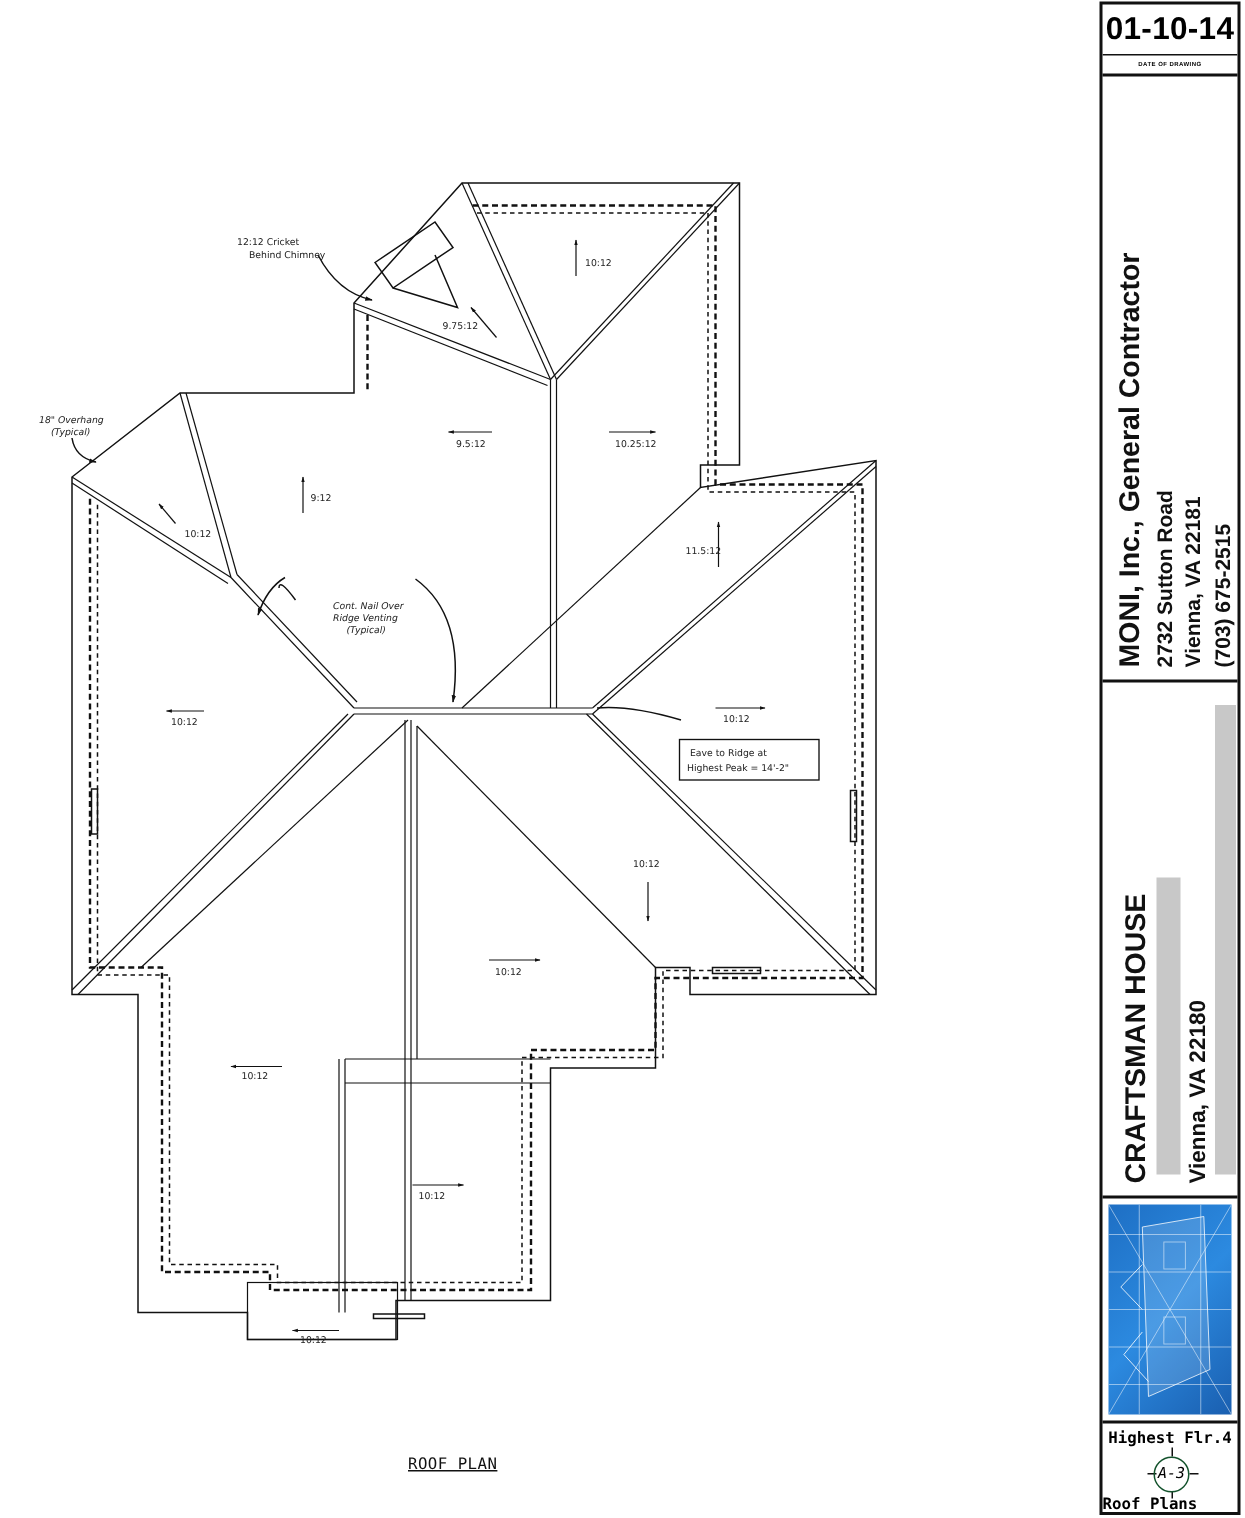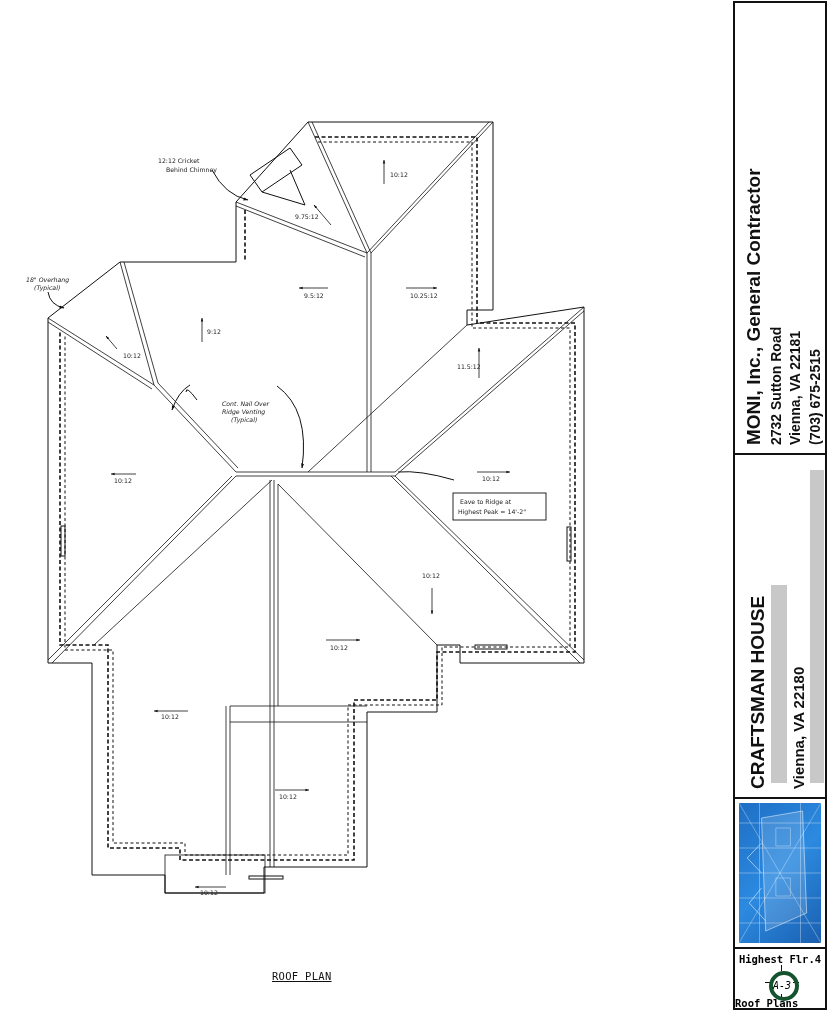--- a/index.html
+++ b/index.html
@@ -9,21 +9,21 @@
   .lbl-i{font-family:"DejaVu Sans",sans-serif;font-size:6.2px;font-style:italic;fill:#222;}
   #titleblock{position:absolute;left:733px;top:1px;width:94px;height:1009px;border:2px solid #111;box-sizing:border-box;background:#fff;}
   .tb-cell{position:absolute;left:0;width:100%;border-bottom:2px solid #111;box-sizing:border-box;overflow:hidden;}
   .date{font-weight:bold;font-size:21px;text-align:center;margin-top:5px;letter-spacing:0.2px;}
   .date-cap{font-size:4px;font-weight:bold;text-align:center;margin-top:4px;letter-spacing:0.3px;border-top:1px solid #111;padding-top:3px;}
   .vert{position:absolute;transform-origin:left top;transform:rotate(-90deg);white-space:nowrap;font-weight:bold;color:#111;}
   .gray-bar{position:absolute;background:#c8c8c8;}
   .blueprint{position:absolute;left:4px;top:4px;right:4px;bottom:4px;background:linear-gradient(135deg,#1e6fc4,#2c8ae0 50%,#1a5fb0);overflow:hidden;}
   .sheet-top{font-family:"DejaVu Sans Mono",monospace;font-size:10.5px;text-align:center;margin-top:4px;font-weight:bold;}
   .sheet-bottom{font-family:"DejaVu Sans Mono",monospace;font-size:10.5px;text-align:left;position:absolute;bottom:3px;width:100%;font-weight:bold;}
-  .sheet-circle{position:absolute;left:50%;top:22px;width:22px;height:22px;margin-left:-11px;border:4px solid #14532d;border-radius:50%;font-family:"DejaVu Sans Mono",monospace;font-size:10px;line-height:22px;text-align:left;font-style:italic;}
+  .sheet-circle{position:absolute;left:50%;top:22px;width:22px;height:22px;margin-left:-11px;border:1px solid #14532d;border-radius:50%;font-family:"DejaVu Sans Mono",monospace;font-size:10px;line-height:22px;text-align:center;font-style:italic;}
   .tick{position:absolute;background:#111;}
   #plan-title{position:absolute;left:272px;top:970px;font-family:"DejaVu Sans Mono",monospace;font-size:10.5px;letter-spacing:0.3px;text-decoration:underline;color:#111;}
 </style>
 </head>
 <body>
 
 <svg id="drawing" viewBox="0 0 730 1012" xmlns="http://www.w3.org/2000/svg">
   <defs>
     <marker id="ah" viewBox="0 0 10 10" refX="9" refY="5" markerWidth="5" markerHeight="5" orient="auto">
       <path d="M0,2 L10,5 L0,8 z" fill="#111"></path>
@@ -146,20 +146,24 @@
     <text class="lbl" x="330" y="650">10:12</text>
     <text class="lbl" x="161" y="719">10:12</text>
     <text class="lbl" x="279" y="799">10:12</text>
     <text class="lbl" x="200" y="895">10:12</text>
   </g>
 </svg>
 
 <div id="plan-title">ROOF PLAN</div>
 
 <div id="titleblock">
+  <div class="tb-cell" style="top:0;height:48px;">
+    <div class="date">01-10-14</div>
+    <div class="date-cap">DATE OF DRAWING</div>
+  </div>
 
   <div class="tb-cell" style="top:48px;height:404px;">
     <div class="vert" style="left:8px;top:394px;font-size:19px;">MONI, Inc., General Contractor</div>
     <div class="vert" style="left:33px;top:394px;font-size:14px;">2732 Sutton Road</div>
     <div class="vert" style="left:52px;top:394px;font-size:14px;">Vienna, VA 22181</div>
     <div class="vert" style="left:72px;top:394px;font-size:14px;">(703) 675-2515</div>
   </div>
 
   <div class="tb-cell" style="top:452px;height:344px;">
     <div class="vert" style="left:12px;top:334px;font-size:19px;">CRAFTSMAN HOUSE</div>

